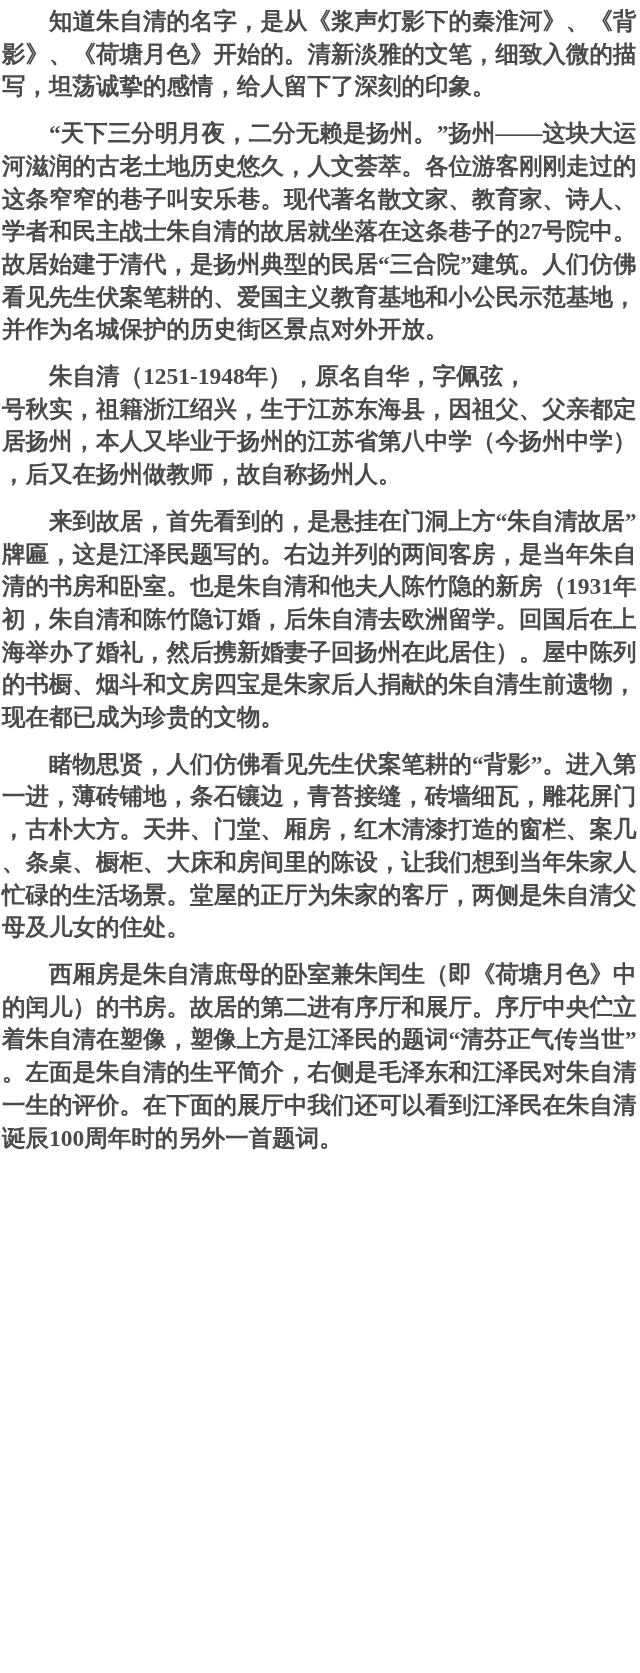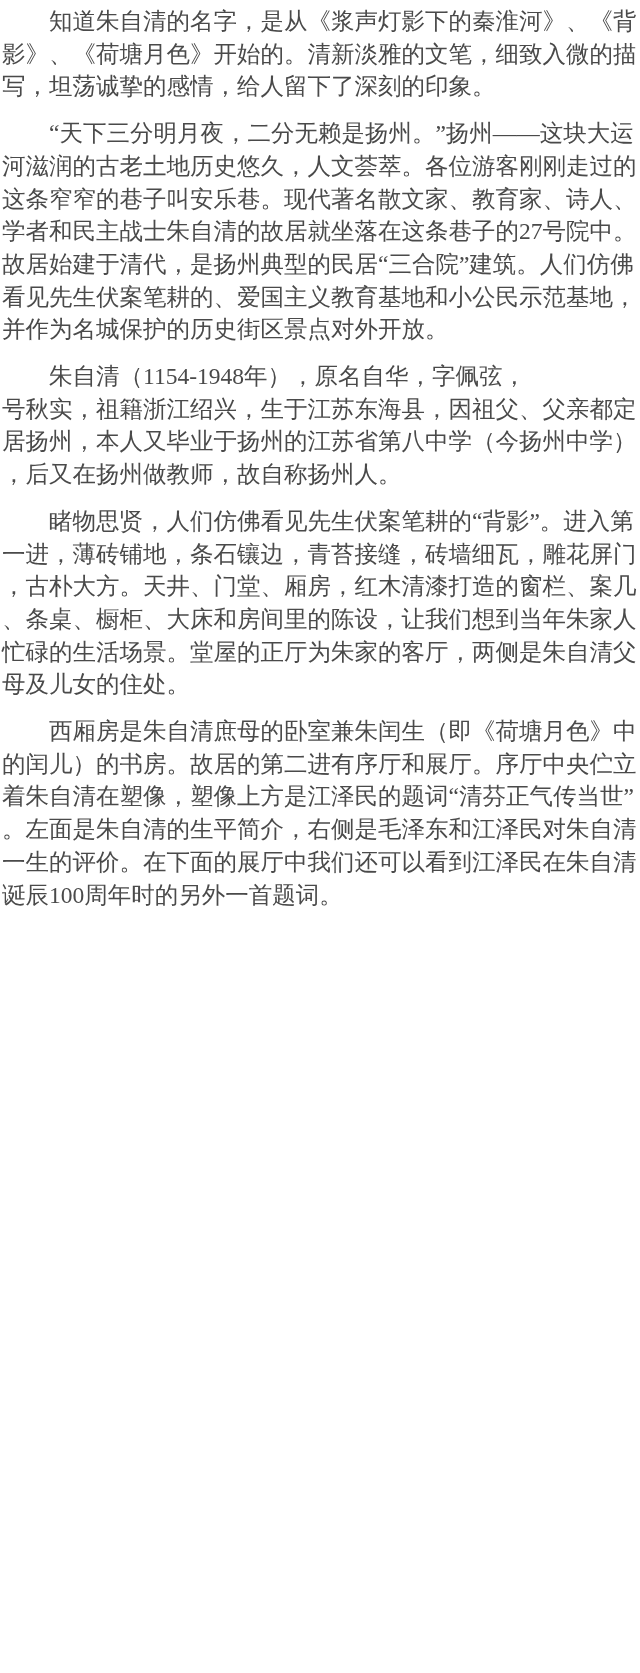--- a/index.html
+++ b/index.html
@@ -14,37 +14,39 @@
     padding: 5px 2px 10px 2px;
     background: var(--page-bg, #ffffff);
     overflow: hidden;
   }
   .article {
     font-family: "Liberation Serif", "DejaVu Serif", serif;
     font-size: 23.5px;
     line-height: 32.7px;
     color: var(--text-color, #4a4a4a);
     text-align: left;
+    font-weight: bold;
   }
   .para {
     margin: 0 0 14px 0;
     text-indent: 2em;
     white-space: pre-wrap;      
     word-break: break-all;
     line-break: anywhere;       
   }
   .para:last-child {
     margin-bottom: 0;
   }
 </style>
 </head>
 <body>
 
 <main class="page">
   <article class="article">
     <p class="para">知道朱自清的名字，是从《浆声灯影下的秦淮河》、《背影》、《荷塘月色》开始的。清新淡雅的文笔，细致入微的描写，坦荡诚挚的感情，给人留下了深刻的印象。</p>
     <p class="para">“天下三分明月夜，二分无赖是扬州。”扬州——这块大运河滋润的古老土地历史悠久，人文荟萃。各位游客刚刚走过的这条窄窄的巷子叫安乐巷。现代著名散文家、教育家、诗人、学者和民主战士朱自清的故居就坐落在这条巷子的27号院中。故居始建于清代，是扬州典型的民居“三合院”建筑。人们仿佛看见先生伏案笔耕的、爱国主义教育基地和小公民示范基地，并作为名城保护的历史街区景点对外开放。</p>
-    <p class="para">朱自清（1154-1948年），原名自华，字佩弦，
+    <p class="para">朱自清（1251-1948年），原名自华，字佩弦，
 号秋实，祖籍浙江绍兴，生于江苏东海县，因祖父、父亲都定居扬州，本人又毕业于扬州的江苏省第八中学（今扬州中学），后又在扬州做教师，故自称扬州人。</p>
+    <p class="para">来到故居，首先看到的，是悬挂在门洞上方“朱自清故居”牌匾，这是江泽民题写的。右边并列的两间客房，是当年朱自清的书房和卧室。也是朱自清和他夫人陈竹隐的新房（1931年初，朱自清和陈竹隐订婚，后朱自清去欧洲留学。回国后在上海举办了婚礼，然后携新婚妻子回扬州在此居住）。屋中陈列的书橱、烟斗和文房四宝是朱家后人捐献的朱自清生前遗物，现在都已成为珍贵的文物。</p>
     <p class="para">睹物思贤，人们仿佛看见先生伏案笔耕的“背影”。进入第一进，薄砖铺地，条石镶边，青苔接缝，砖墙细瓦，雕花屏门，古朴大方。天井、门堂、厢房，红木清漆打造的窗栏、案几、条桌、橱柜、大床和房间里的陈设，让我们想到当年朱家人忙碌的生活场景。堂屋的正厅为朱家的客厅，两侧是朱自清父母及儿女的住处。</p>
     <p class="para">西厢房是朱自清庶母的卧室兼朱闰生（即《荷塘月色》中的闰儿）的书房。故居的第二进有序厅和展厅。序厅中央伫立着朱自清在塑像，塑像上方是江泽民的题词“清芬正气传当世”。左面是朱自清的生平简介，右侧是毛泽东和江泽民对朱自清一生的评价。在下面的展厅中我们还可以看到江泽民在朱自清诞辰100周年时的另外一首题词。</p>
   </article>
 </main>
 
 </body></html>

